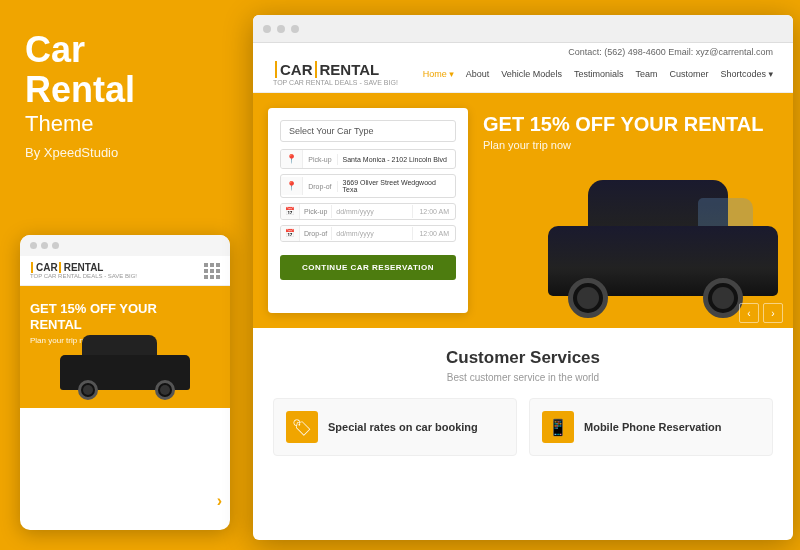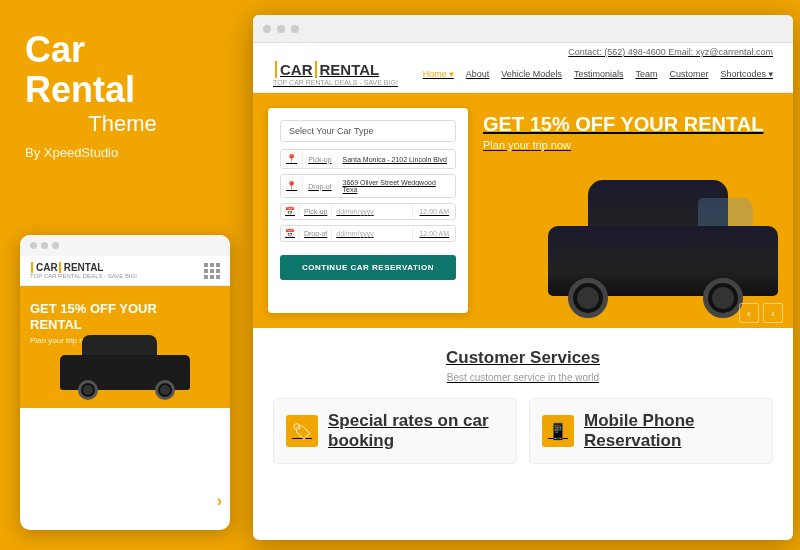--- a/index.html
+++ b/index.html
@@ -26,21 +26,20 @@
       color: #fff;
       font-size: 36px;
       font-weight: 900;
       line-height: 1.1;
     }
     .left-subtitle {
       color: #fff;
       font-size: 22px;
       font-weight: 300;
       margin-top: 2px;
-      text-align: center;
     }
     .left-by {
       color: #fff;
       font-size: 13px;
       margin-top: 8px;
       opacity: 0.9;
     }
 
     
     .mobile-mockup {
@@ -161,21 +160,20 @@
     .browser-window {
       position: absolute;
       left: 253px;
       top: 15px;
       width: 540px;
       height: 525px;
       background: #fff;
       border-radius: 6px;
       box-shadow: 0 5px 30px rgba(0,0,0,0.3);
       overflow: hidden;
-      text-decoration: underline;
     }
     .browser-titlebar {
       height: 28px;
       background: #f0f0f0;
       border-bottom: 1px solid #ddd;
       display: flex;
       align-items: center;
       padding: 0 10px;
       gap: 6px;
     }
@@ -286,21 +284,21 @@
       white-space: nowrap;
     }
     .form-value {
       font-size: 7px;
       color: #333;
       padding: 4px 5px;
       flex: 1;
     }
     .btn-continue {
       width: 100%;
-      background: #0f766e;
+      background: #4d7c0f;
       color: #fff;
       border: none;
       border-radius: 3px;
       padding: 8px;
       font-size: 8px;
       font-weight: bold;
       letter-spacing: 0.5px;
       cursor: pointer;
       margin-top: 5px;
       text-transform: uppercase;
@@ -460,21 +458,21 @@
       background: #f0a500;
       border-radius: 3px;
       display: flex;
       align-items: center;
       justify-content: center;
       font-size: 16px;
       color: #fff;
       flex-shrink: 0;
     }
     .service-text {
-      font-size: 17px;
+      font-size: 11px;
       font-weight: 700;
       color: #333;
       text-align: left;
     }
   </style>
 </head>
 <body>
 
 <div class="left-panel">
   <div style="margin-bottom: 20px;">

